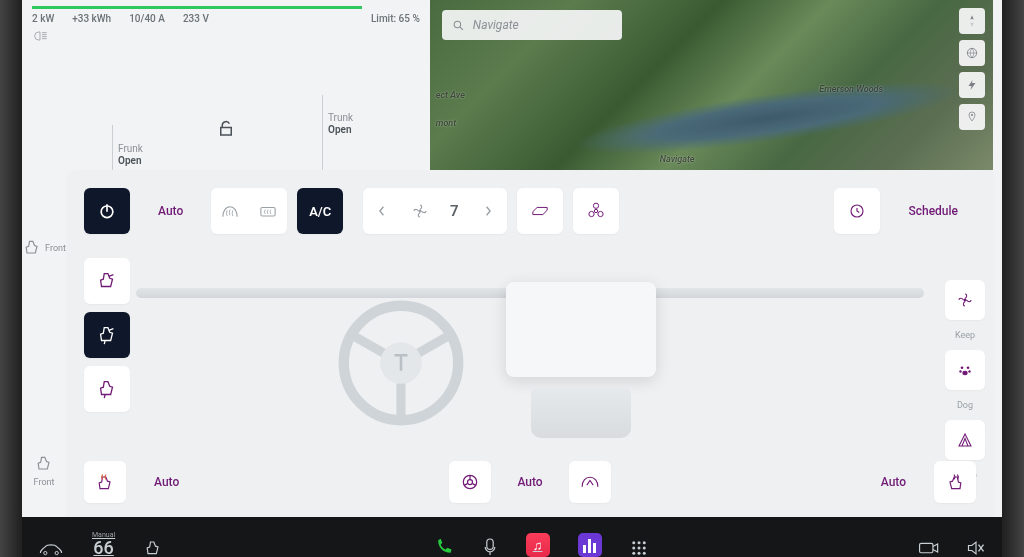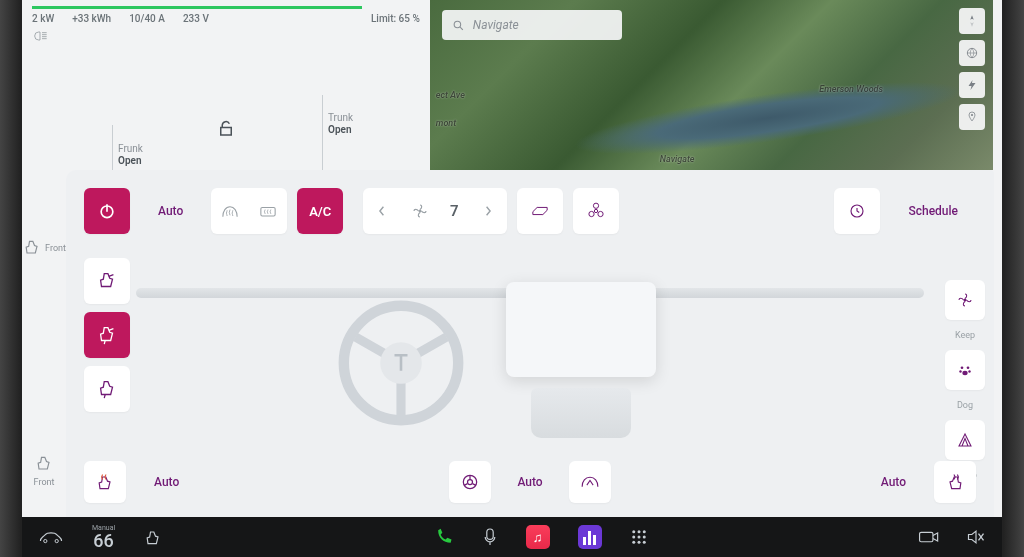--- a/index.html
+++ b/index.html
@@ -27,21 +27,21 @@
   .map-panel::before { content:""; position:absolute; top:55%; left:25%; right:5%; height:28%; background: radial-gradient(ellipse at center, #3e5a6a 0%, #4a6a78 40%, transparent 70%); transform: rotate(-8deg); }
   .map-label { position: absolute; font-size: 9px; color: rgba(0,0,0,0.55); font-weight: 600; text-shadow: 0 0 2px rgba(255,255,255,0.5); }
   .map-search { position: absolute; top: 10px; left: 12px; height: 30px; width: 180px; background: rgba(245,246,247,0.92); border-radius: 4px; display: flex; align-items: center; padding: 0 10px; gap: 8px; color: #8a9096; font-size: 12px; }
   .map-ctrls { position: absolute; top: 8px; right: 8px; display: flex; flex-direction: column; gap: 6px; }
   .map-btn { width: 26px; height: 26px; background: rgba(248,249,250,0.92); border-radius: 4px; display:flex; align-items:center; justify-content:center; color:#7a8086; }
 
   
   .climate { position: absolute; top: 170px; left: 44px; right: 8px; bottom: 40px; background: #eef0f2; border-top-left-radius: 10px; border-top-right-radius: 4px; }
   .climate-top { position: absolute; top: 18px; left: 18px; right: 18px; height: 46px; display: flex; align-items: stretch; gap: 10px; }
   .btn { background: #fff; border: none; border-radius: 6px; display: flex; align-items: center; justify-content: center; color: #701a75; font-size: 12px; font-weight: 500; cursor: pointer; box-shadow: 0 1px 2px rgba(0,0,0,0.04); }
-  .btn.blue { background: #be185d; color: #fff; }
+  .btn.blue { background: #0f172a; color: #fff; }
   .btn.ghost { background: transparent; box-shadow: none; }
   .sq { width: 46px; height: 46px; }
   .wide { height: 46px; padding: 0 18px; }
   .pill { height: 46px; display: flex; align-items: center; background: #fff; border-radius: 6px; box-shadow: 0 1px 2px rgba(0,0,0,0.04); }
   .pill .seg { width: 38px; height: 100%; display: flex; align-items: center; justify-content: center; color: #9aa1a6; cursor: pointer; }
   .fan-val { width: 30px; text-align: center; color: #5a6167; font-weight: 600; font-size: 15px; }
   .spacer { flex: 1; }
 
   
   .dash { position: absolute; top: 90px; left: 70px; right: 70px; bottom: 64px; }
@@ -56,21 +56,21 @@
   
   .vcol { position: absolute; top: 88px; left: 18px; width: 46px; display: flex; flex-direction: column; gap: 8px; }
   .vcol-r { position: absolute; top: 110px; right: 6px; width: 46px; display: flex; flex-direction: column; gap: 10px; align-items:center; }
   .rlabel { font-size: 9px; color:#9aa1a6; }
 
   
   .climate-bot { position: absolute; bottom: 14px; left: 18px; right: 18px; height: 42px; display: flex; align-items: center; gap: 10px; }
   .midgrp { display:flex; gap:8px; align-items:center; }
 
   
-  .dock { position: absolute; bottom: 0; left: 0; right: 0; height: 40px; background: #151617; display: flex; align-items: center; padding: 0 16px; gap: 28px; color: #c7ced4; }
+  .dock { position: absolute; bottom: 0; left: 0; right: 0; height: 40px; background: #151617; display: flex; align-items: flex-end; padding: 0 16px; gap: 28px; color: #c7ced4; text-decoration: underline; }
   .dock .temp { display: flex; flex-direction: column; align-items: center; line-height: 1; }
   .dock .temp .mode { font-size: 7px; color: #9aa1a6; }
   .dock .temp .val { font-size: 18px; font-weight: 500; }
   .dock .el { display:flex; align-items:center; justify-content:center; }
   .dock .app { width: 24px; height: 24px; border-radius: 5px; display:flex; align-items:center; justify-content:center; font-size:13px; }
   .dock .right-edge { margin-left: auto; display:flex; gap:26px; align-items:center; }
 
   svg { display: block; }
 </style>
 </head>

